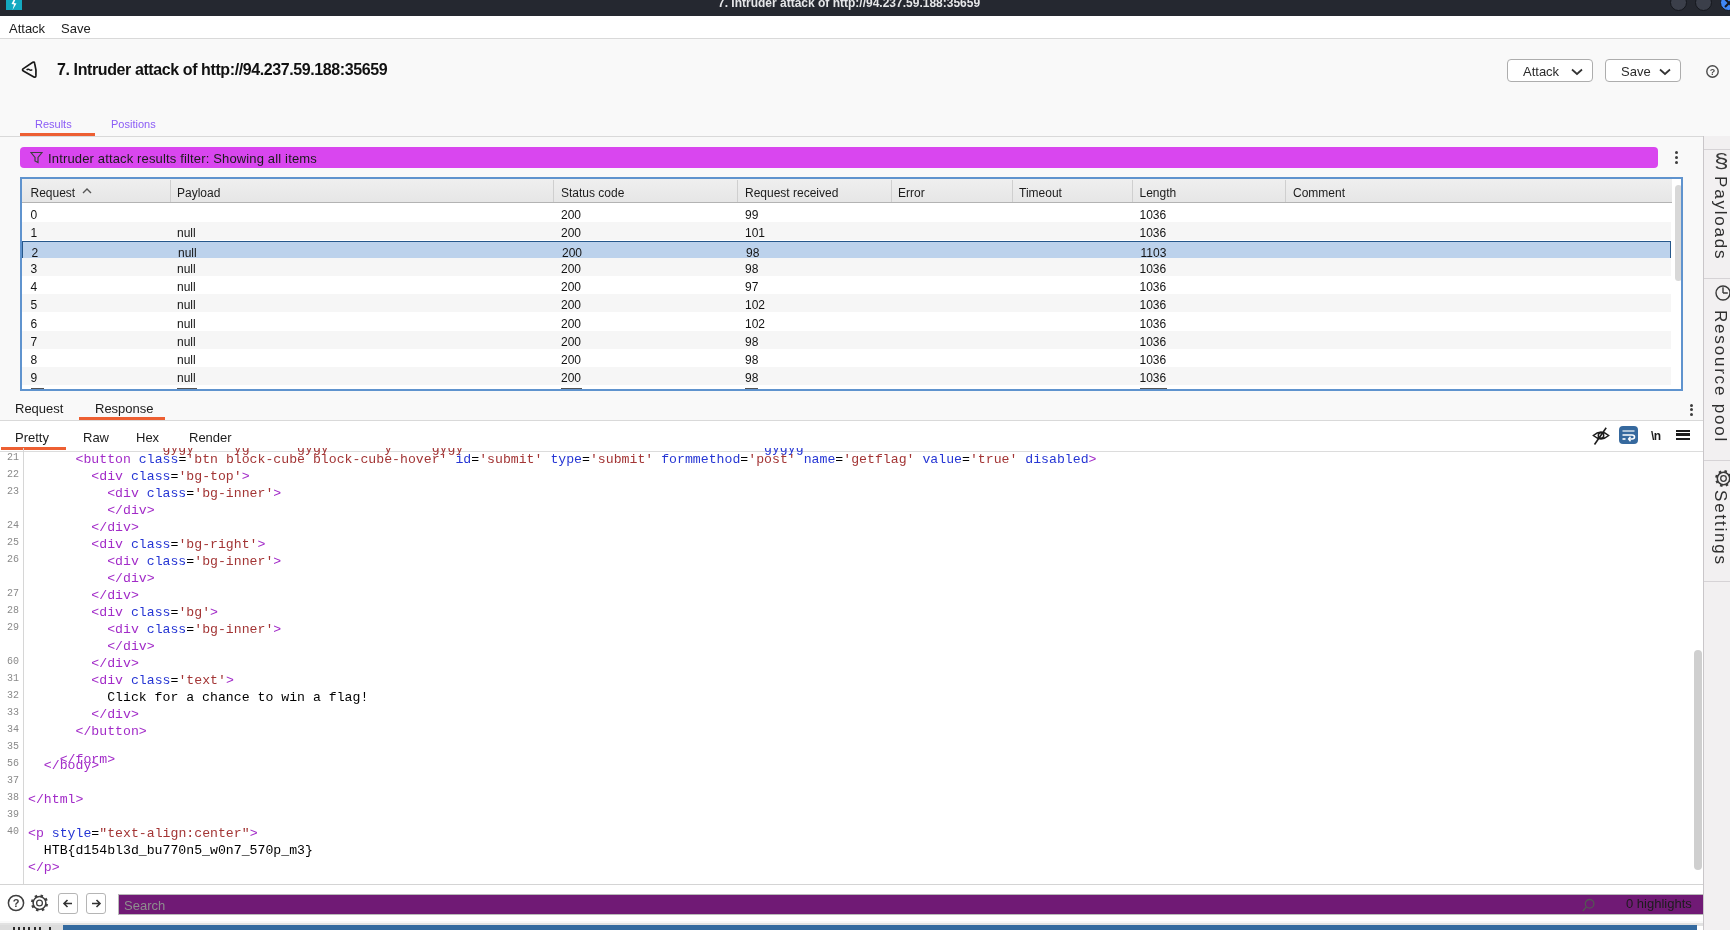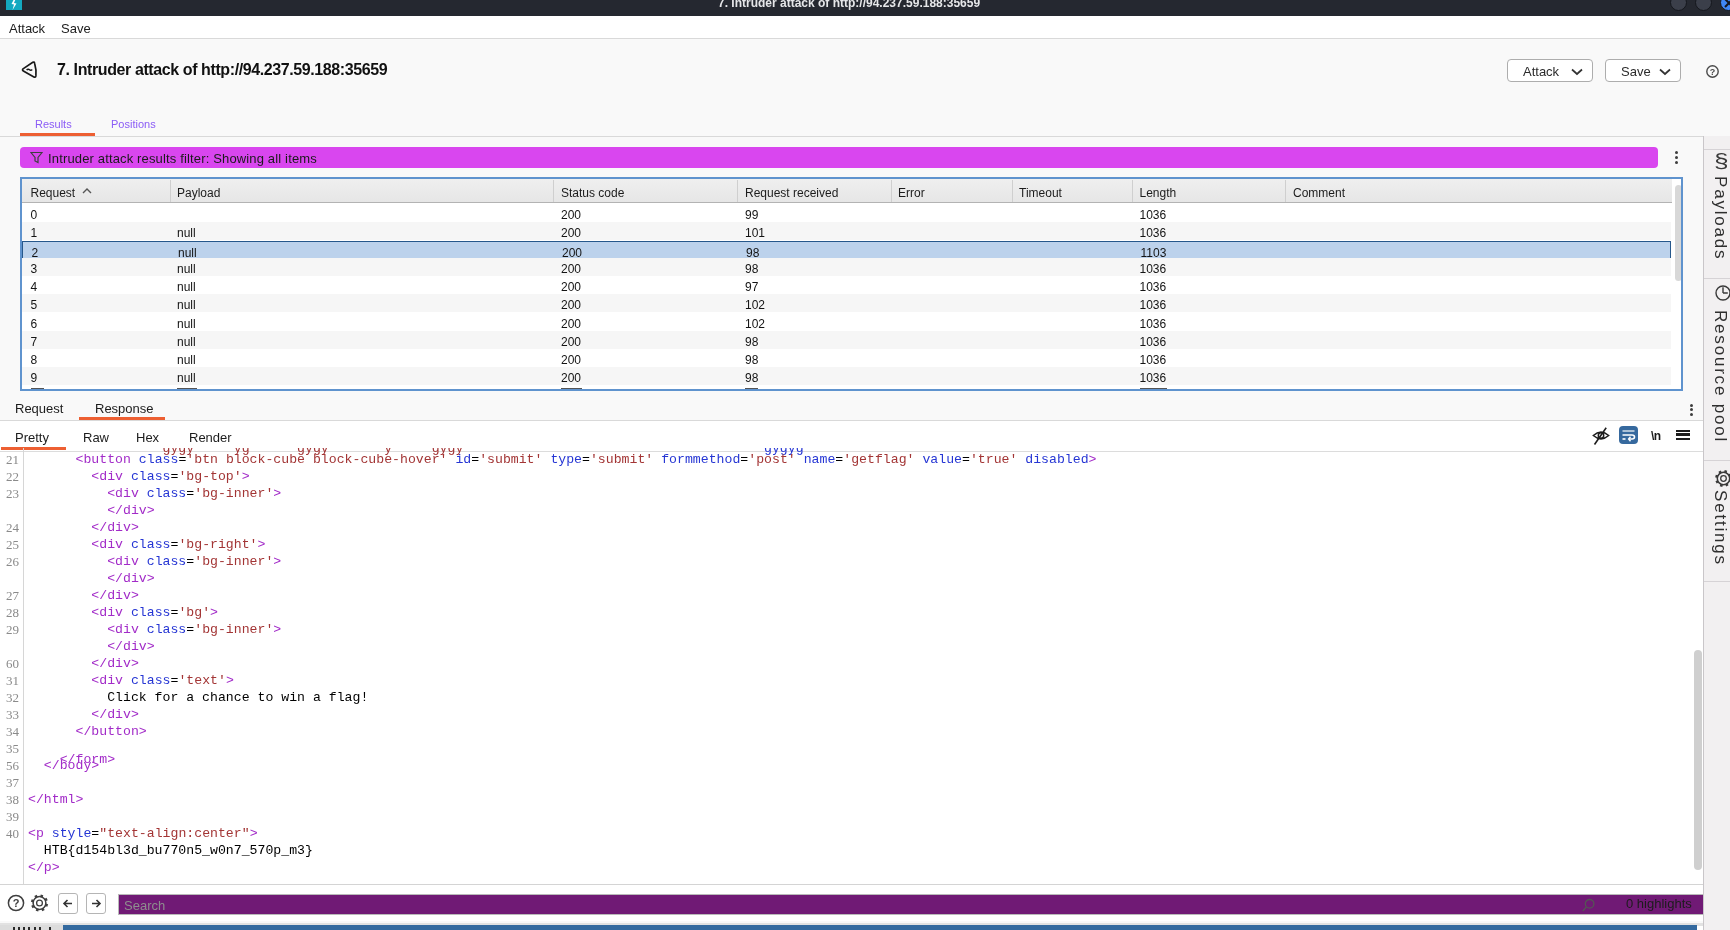--- a/index.html
+++ b/index.html
@@ -32,21 +32,21 @@
 .row{position:absolute;left:0;width:1649px;height:18.05px}
 .row span{position:absolute;top:4px;font-size:12px;color:#141414}
 .c0{left:8.5px}.c1{left:155px}.c2{left:539px}.c3{left:723px}.c4{left:1117.5px}
 #selrow{background:#bcd2ec;border:1.6px solid #26588c;width:1649px}
 
 .t2{position:absolute;font-size:13px;color:#1c1c1c}
 
 #code{position:absolute;left:0;top:421px;width:1703px;height:463px;background:#fff}
 #codeclip{position:absolute;left:0;top:27px;width:1703px;height:436px;overflow:hidden}
 #lncol{position:absolute;left:22.5px;top:0;width:1px;height:439px;background:#d6d6d6}
-.ln{position:absolute;left:0;width:19px;text-align:right;font-family:Liberation Serif, serif;font-size:13px;color:#8a8a8a;white-space:pre}
+.ln{position:absolute;left:0;width:19px;text-align:right;font-family:Liberation Mono, monospace;font-size:10px;color:#8a8a8a;white-space:pre}
 .cl{position:absolute;left:28px;font-family:"Liberation Mono",monospace;font-size:13.2px;color:#000;white-space:pre}
 .tg{color:#a22bc8}.at{color:#2636d4}.st{color:#a33535}
 
 #searchbar{position:absolute;left:0;top:884px;width:1703px;height:37px;background:#fff;border-top:1px solid #d4d4d4}
 #sinput{position:absolute;left:118px;top:9px;width:1724px;height:21px;border:1px solid #b9b9b9;background:#701a75}
 #sinput span{position:absolute;left:5px;top:3px;font-size:13px;color:#8e8e8e}
 .navbtn{position:absolute;top:8px;width:20px;height:21px;border:1px solid #b5b5b5;border-radius:3px;background:#fff}
 
 #strip{position:absolute;left:0;top:922.5px;width:1703px;height:7.5px;background:#e2e2e2}
 #bluebar{position:absolute;left:63px;top:925px;width:1634px;height:5px;background:#346a9f}

